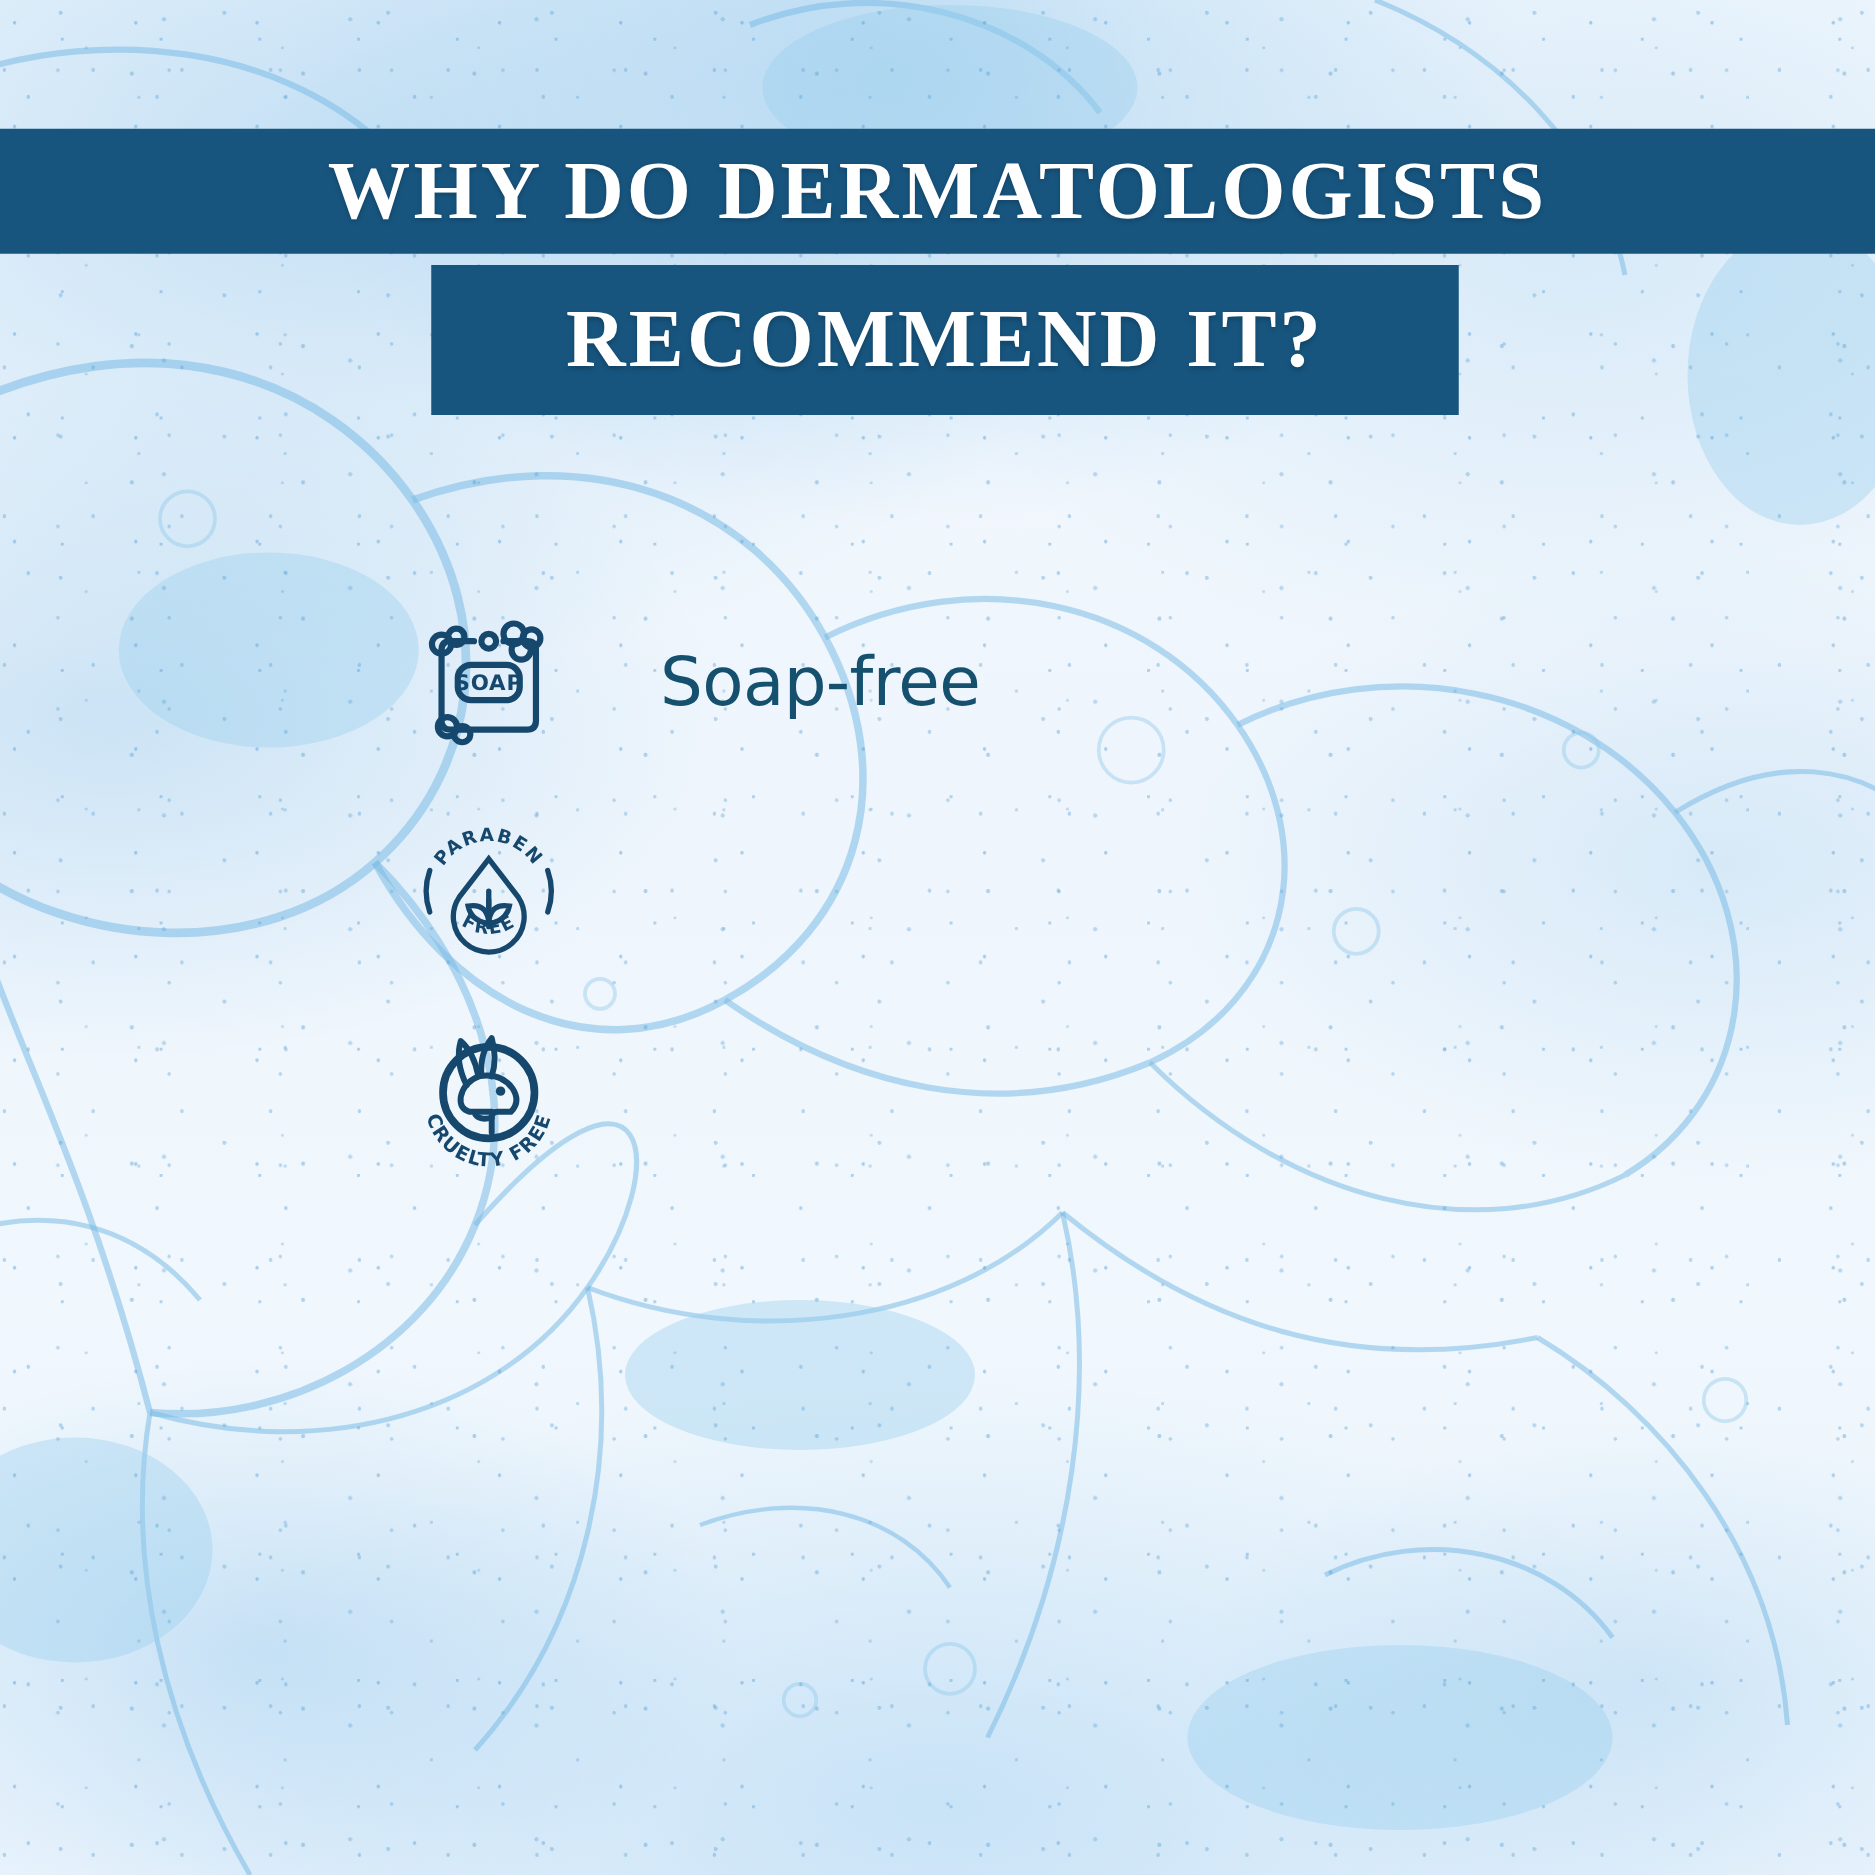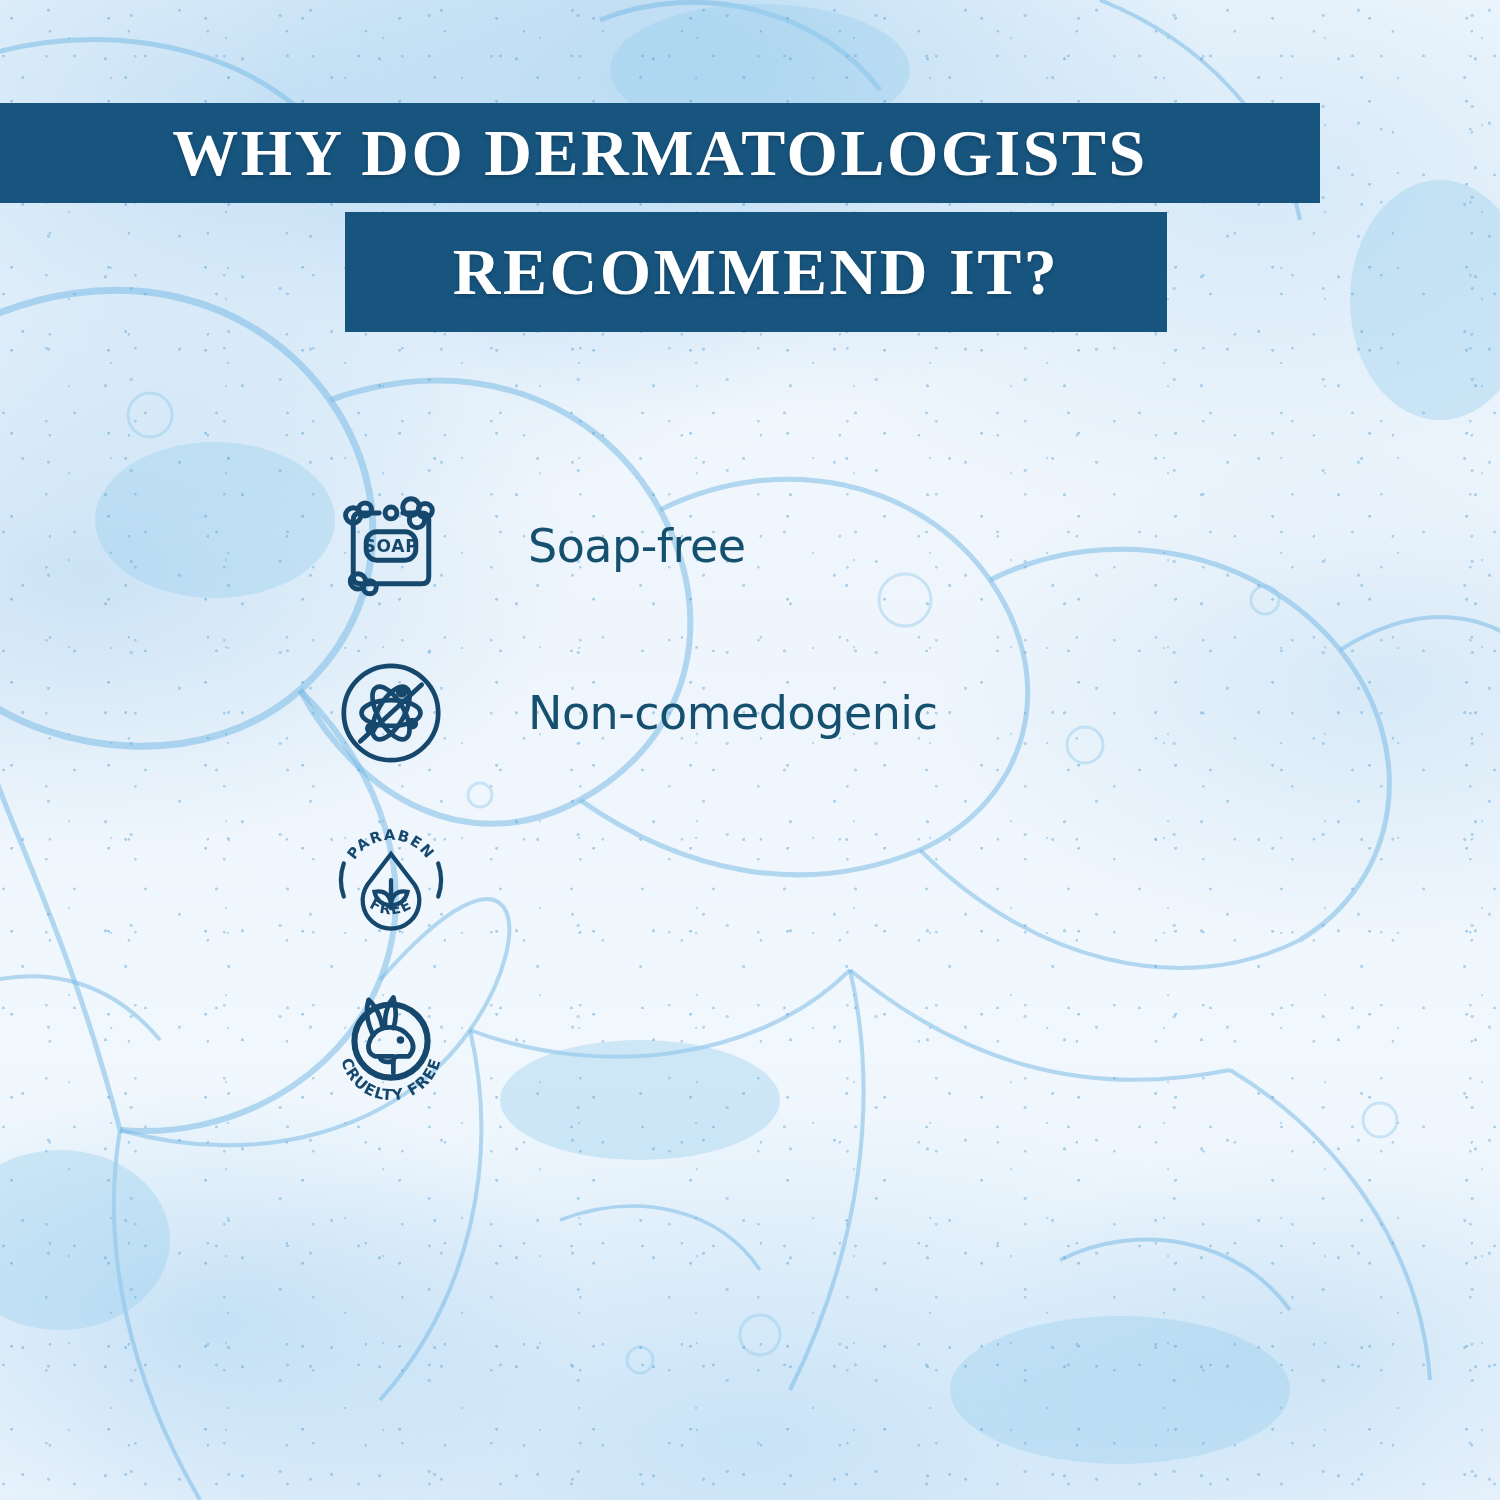--- a/index.html
+++ b/index.html
@@ -52,21 +52,21 @@
   }
 
   .bg-svg{position:absolute;inset:0;}
 
   
   .band{
     position:absolute;
     background:#17557f;
     display:flex;align-items:center;justify-content:center;
   }
-  .band-1{left:0;top:103px;width:1320px;height:100px;}
+  .band-1{left:0;top:103px;width:1500px;height:100px;}
   .band-2{left:345px;top:212px;width:822px;height:120px;}
 
   .band-text{
     font-family:"Liberation Serif", serif;
     font-weight:bold;
     color:#ffffff;
     font-size:66px;
     letter-spacing:2.5px;
     line-height:1;
     white-space:nowrap;
@@ -87,21 +87,21 @@
   .feature-icon{
     width:118px;height:118px;
     margin-left:332px;
     flex:0 0 118px;
     display:flex;align-items:center;justify-content:flex-end;
   }
   .feature-icon svg{display:block;width:118px;height:118px;}
   .feature-label{
     margin-left:78px;
     font-family:"DejaVu Sans", sans-serif;
-    font-size:46px;
+    font-size:54px;
     font-weight:400;
     color:#15506f;
     letter-spacing:-0.5px;
     line-height:1;
     white-space:nowrap;
   }
 </style>
 </head>
 <body>
 
@@ -181,39 +181,20 @@
             <circle cx="72" cy="28" r="6.5"></circle>
             <circle cx="22" cy="80" r="6.5"></circle>
             <circle cx="32" cy="85" r="5.5"></circle>
           </g>
           <text x="50" y="55" text-anchor="middle" font-family="DejaVu Sans, sans-serif" font-size="14.5" font-weight="bold" fill="#16486e" letter-spacing="0.6">SOAP</text>
         </svg>
       </div>
       <div class="feature-label">Soap-free</div>
     </div>
 
-    <div class="feature-row">
-      <div class="feature-icon">
-        <svg viewBox="0 0 100 100">
-          <g fill="none" stroke="#16486e" stroke-width="4" stroke-linecap="round">
-            <circle cx="50" cy="50" r="40"></circle>
-            <line x1="24" y1="74" x2="76" y2="26"></line>
-            <ellipse cx="50" cy="50" rx="25" ry="11"></ellipse>
-            <ellipse cx="50" cy="50" rx="25" ry="11" transform="rotate(60 50 50)"></ellipse>
-            <ellipse cx="50" cy="50" rx="25" ry="11" transform="rotate(120 50 50)"></ellipse>
-          </g>
-          <g fill="#16486e">
-            <circle cx="59" cy="32" r="5"></circle>
-            <circle cx="68" cy="59" r="5"></circle>
-            <circle cx="33" cy="63" r="5"></circle>
-          </g>
-        </svg>
-      </div>
-      <div class="feature-label">Non-comedogenic</div>
-    </div>
 
     <div class="feature-row">
       <div class="feature-icon">
         <svg viewBox="0 0 100 100">
           <defs>
             <path id="arcTop" d="M14,52 A36,36 0 0 1 86,52"></path>
             <path id="arcBot" d="M20,58 A32,32 0 0 0 80,58"></path>
           </defs>
           <g fill="none" stroke="#16486e" stroke-width="3.6" stroke-linecap="round">
             <path d="M10,36 A42,42 0 0 0 10,64"></path>

